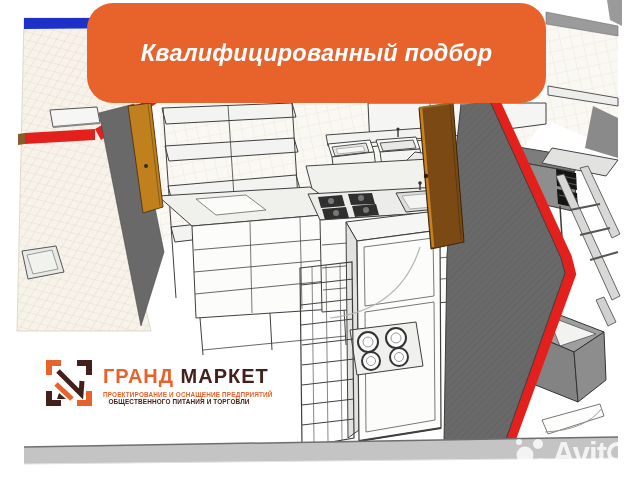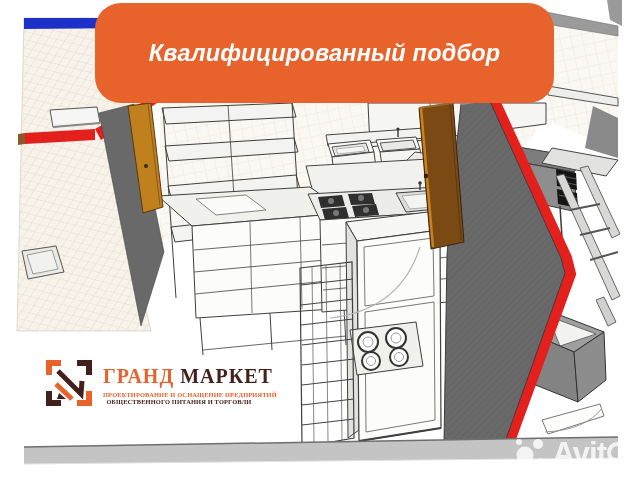--- a/index.html
+++ b/index.html
@@ -17,26 +17,26 @@
     width:640px;height:479px;position:relative;background:#ffffff;
     overflow:hidden;font-family:"Liberation Sans",sans-serif;
   }
   .scene{position:absolute;left:0;top:0;width:640px;height:479px;}
   
   .banner{
     position:absolute;left:87px;top:3px;width:459px;height:100px;
     background:var(--accent-orange,#E8622C);border-radius:26px;
     display:flex;flex-direction:column;align-items:center;justify-content:center;
     color:#fff;font-weight:bold;font-style:italic;font-size:23.5px;line-height:1.28;
-    text-align:center;letter-spacing:.2px;margin-left:8px;
+    text-align:center;letter-spacing:.2px;
   }
   
   .logo{position:absolute;left:45px;top:359px;display:flex;align-items:flex-start;}
   .logo-icon{width:48px;height:48px;flex:0 0 auto;}
-  .logo-text{margin-left:10px;padding-top:6px;font-family:Liberation Serif, serif;}
+  .logo-text{margin-left:10px;padding-top:6px;}
   .logo-title{font-size:20px;font-weight:bold;letter-spacing:1px;white-space:nowrap;}
   .logo-title .t1{color:var(--accent-orange,#E8622C);}
   .logo-title .t2{color:var(--brand-dark,#43201B);}
   .logo-sub{margin-top:3px;text-align:center;width:152px;}
   .logo-sub .s1{color:var(--accent-orange,#E8622C);font-size:6.4px;font-weight:bold;letter-spacing:.15px;white-space:nowrap;}
   .logo-sub .s2{color:var(--brand-dark,#43201B);font-size:6.4px;font-weight:bold;letter-spacing:.15px;white-space:nowrap;}
   
   .watermark{
     position:absolute;right:12px;bottom:9px;display:flex;align-items:center;
     opacity:.8;color:#fff;

